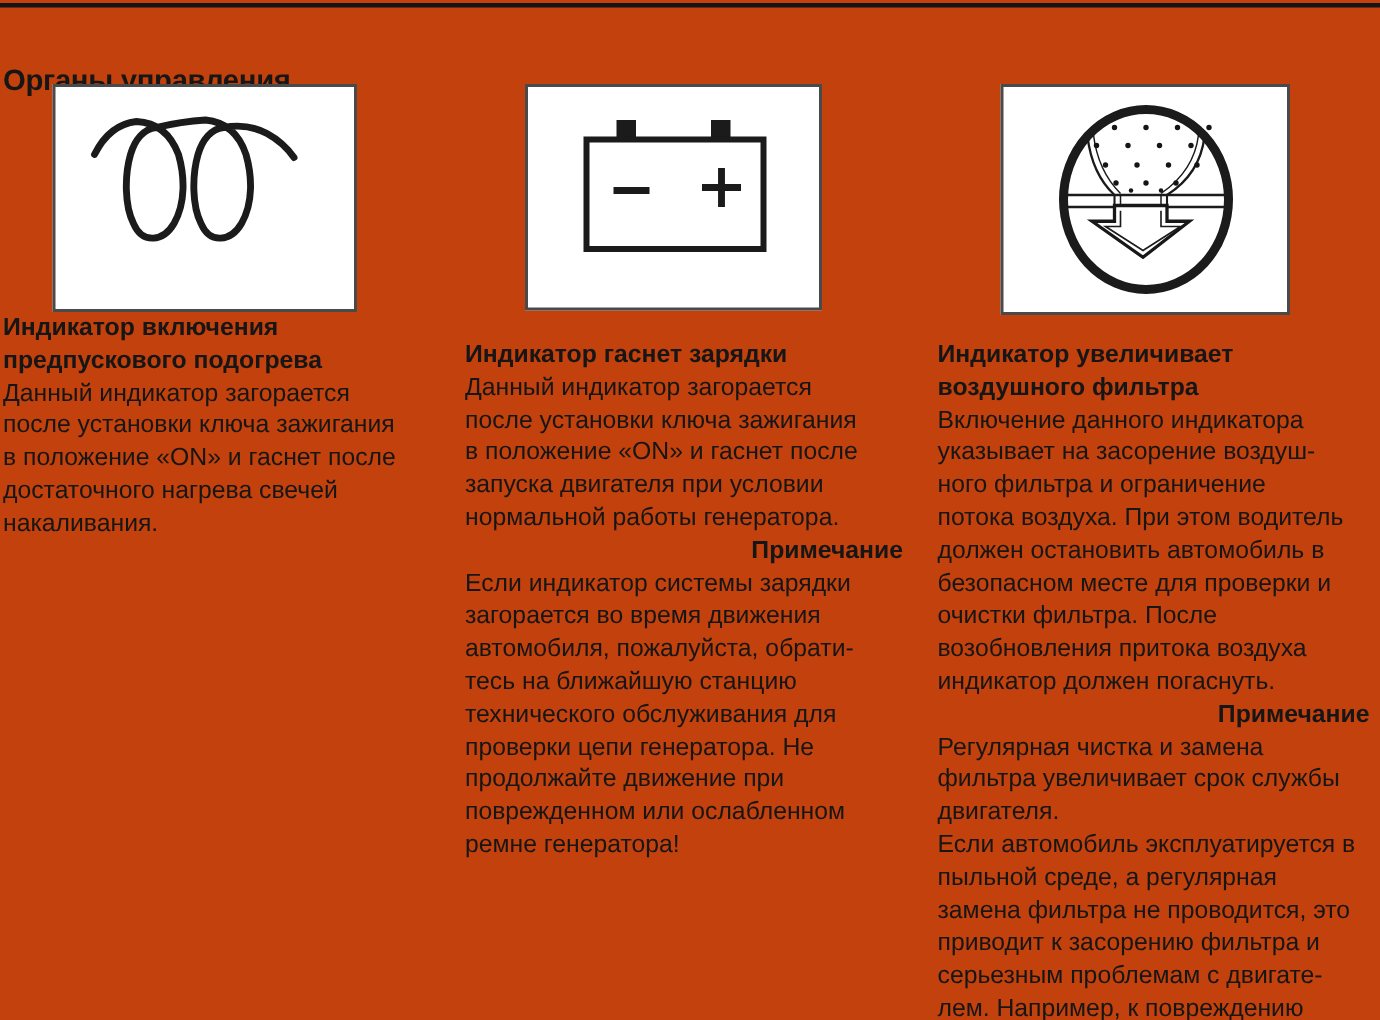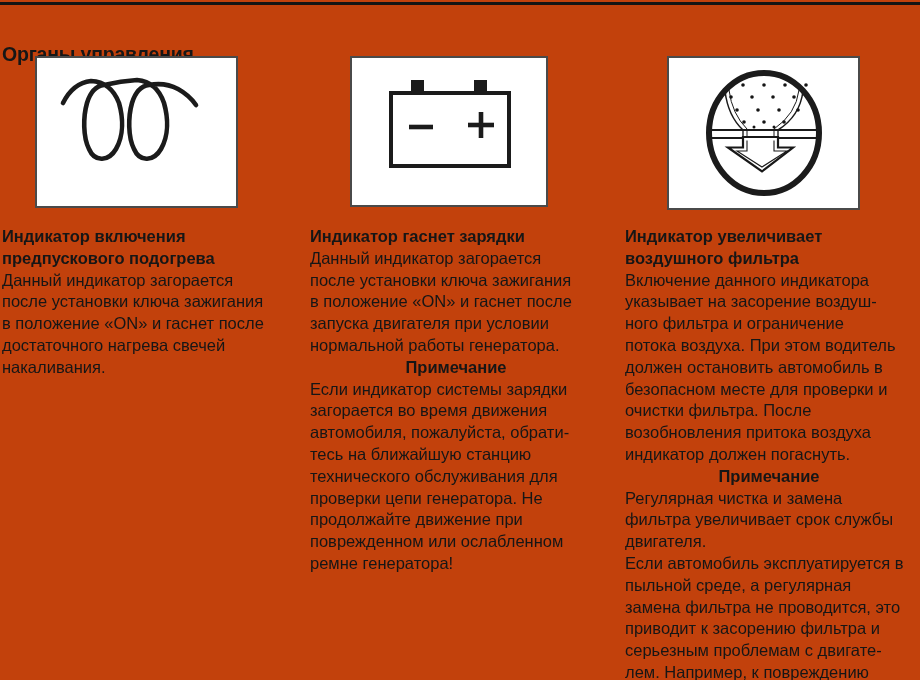--- a/index.html
+++ b/index.html
@@ -11,26 +11,26 @@
   .top-rule { position:absolute; top:2px; left:0; width:920px; height:3px; background:var(--rule-color,#141414); }
   .page-title { position:absolute; top:31px; left:2px; font-size:19.5px; line-height:20px; font-weight:700; letter-spacing:-0.2px; }
   .cols { position:absolute; top:56px; left:0; width:920px; display:grid; grid-template-columns:308px 315px 297px; }
   .col { position:relative; }
   .icon-box { border:2px solid var(--box-border,#4a4a4a); background:#fff; box-sizing:content-box; }
   .col-1 .icon-box { margin-left:35px; width:199px; height:148px; }
   .col-2 .icon-box { margin-left:42px; width:194px; height:147px; }
   .col-3 .icon-box { margin-left:44px; width:189px; height:150px; }
   .icon-box svg { display:block; width:100%; height:100%; }
   .textblock { padding-left:2px; font-size:16.5px; line-height:21.8px; }
-  .col-1 .textblock { margin-top:18px; width:296px; }
+  .col-1 .textblock { width:296px; }
   .col-2 .textblock { margin-top:19px; width:292px; }
   .col-3 .textblock { margin-top:16px; width:288px; }
   .heading { font-weight:700; white-space:pre-line; }
   .bodytext { white-space:pre-line; }
-  .note-label { font-weight:700; text-align:center; }
+  .note-label { font-weight:700; text-align:right; }
   .stroke { fill:none; stroke:#1b1b1b; }
 </style>
 </head>
 <body>
 
 <div class="page">
 
   <div class="top-rule"></div>
 
   <h1 class="page-title">Органы управления</h1>

